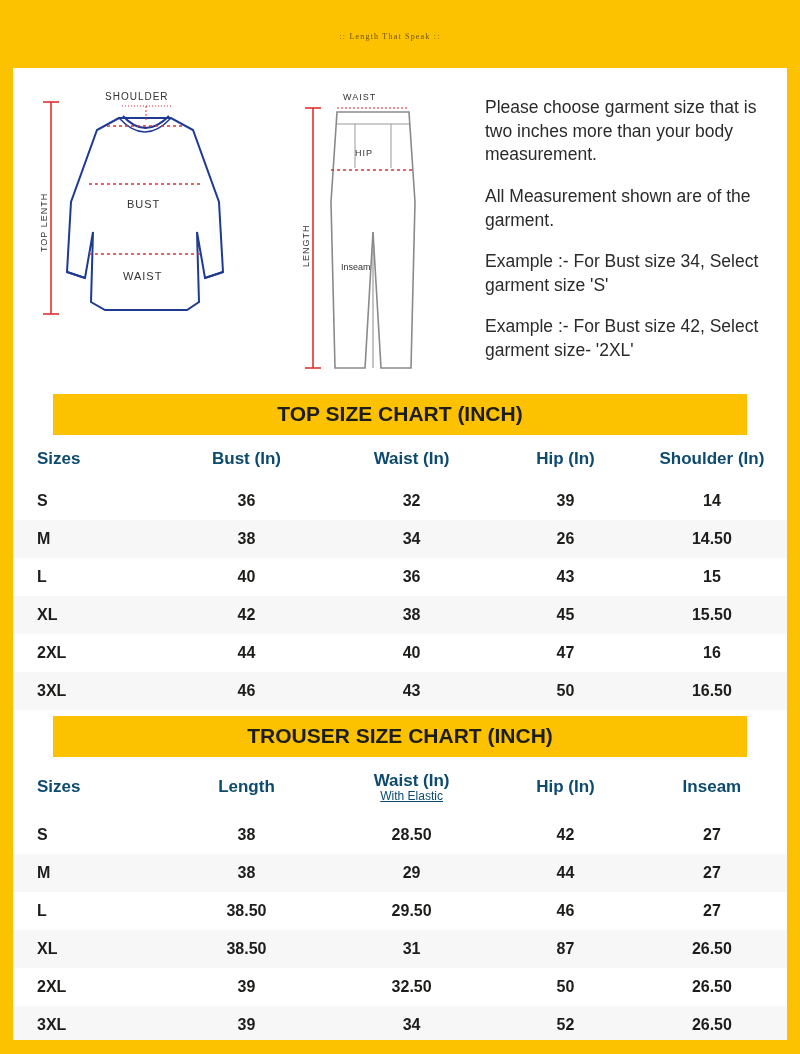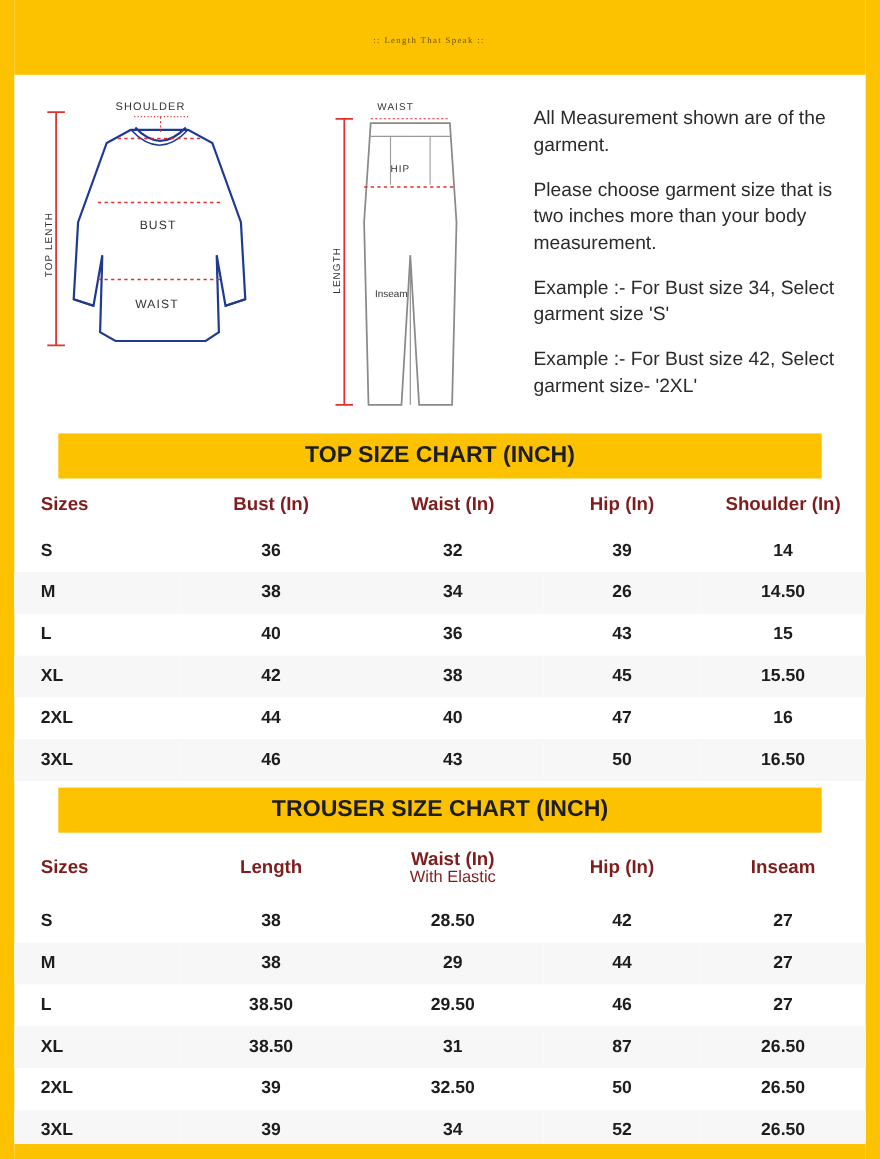--- a/index.html
+++ b/index.html
@@ -91,41 +91,42 @@
   
   table {
     width: 100%;
     border-collapse: collapse;
     table-layout: fixed;
   }
   .chart-table th {
     font-size: 17px;
     font-weight: bold;
     padding: 14px 0 13px 0;
-    color: #7f1d1d;
+    color: #0c4a6e;
     text-align: center;
   }
   .chart-table td {
     font-size: 16px;
     font-weight: bold;
     padding: 10px 0 10px 0;
     color: #1d1d1b;
     text-align: center;
   }
   .chart-table .c0 { text-align: left; padding-left: 24px; width: 17%; }
   .chart-table .c1 { width: 22%; }
   .chart-table .c2 { width: 22%; margin-top: 17px; }
   .chart-table .c3 { width: 19%; }
   .chart-table .c4 { width: 20%; }
   .chart-table tbody tr.alt { background: #f7f7f7; }
   .sub-note {
     display: block;
-    font-size: 15px;
+    font-size: 12px;
     font-weight: normal;
     margin-top: -2px;
+    text-decoration: underline;
   }
   .bottom-strip {
     position: absolute;
     left: 0; right: 0; bottom: 0;
     height: 14px;
     background: #fcc200;
   }
   svg text {
     font-family: "Liberation Sans", sans-serif;
   }
@@ -192,22 +193,22 @@
         <line x1="44" y1="26" x2="116" y2="26" stroke="#e03030" stroke-width="1" stroke-dasharray="2,2"></line>
 
         <line x1="38" y1="88" x2="122" y2="88" stroke="#e03030" stroke-width="1.4" stroke-dasharray="3,3"></line>
         <text x="62" y="74" font-size="9" fill="#333" letter-spacing="1">HIP</text>
 
         <text x="48" y="188" font-size="9" fill="#333">Inseam</text>
       </svg>
     </div>
 
     <div class="notes">
+      <p>Please choose garment size that is two inches more than your body measurement.</p>
       <p>All Measurement shown are of the garment.</p>
-      <p>Please choose garment size that is two inches more than your body measurement.</p>
       <p>Example :- For Bust size 34, Select garment size 'S'</p>
       <p>Example :- For Bust size 42, Select garment size- '2XL'</p>
     </div>
   </div>
 
   <div class="banner">TOP SIZE CHART (INCH)</div>
   <table class="chart-table">
     <thead>
       <tr>
         <th class="c0">Sizes</th>

